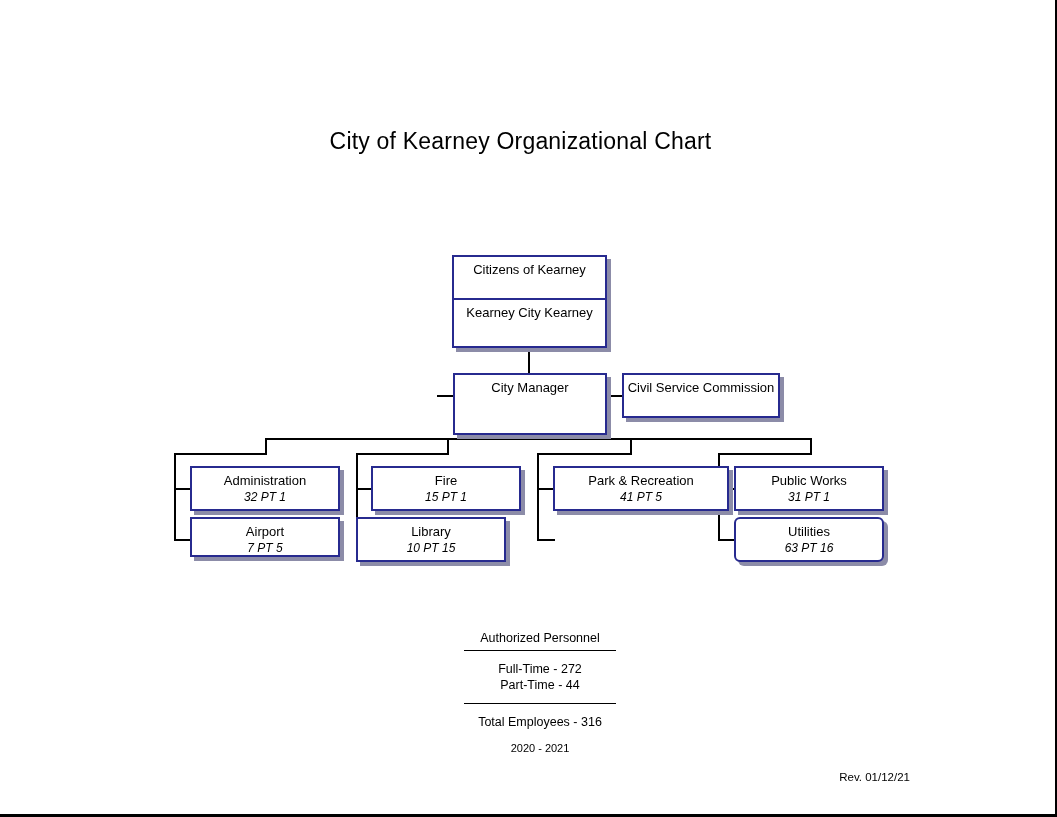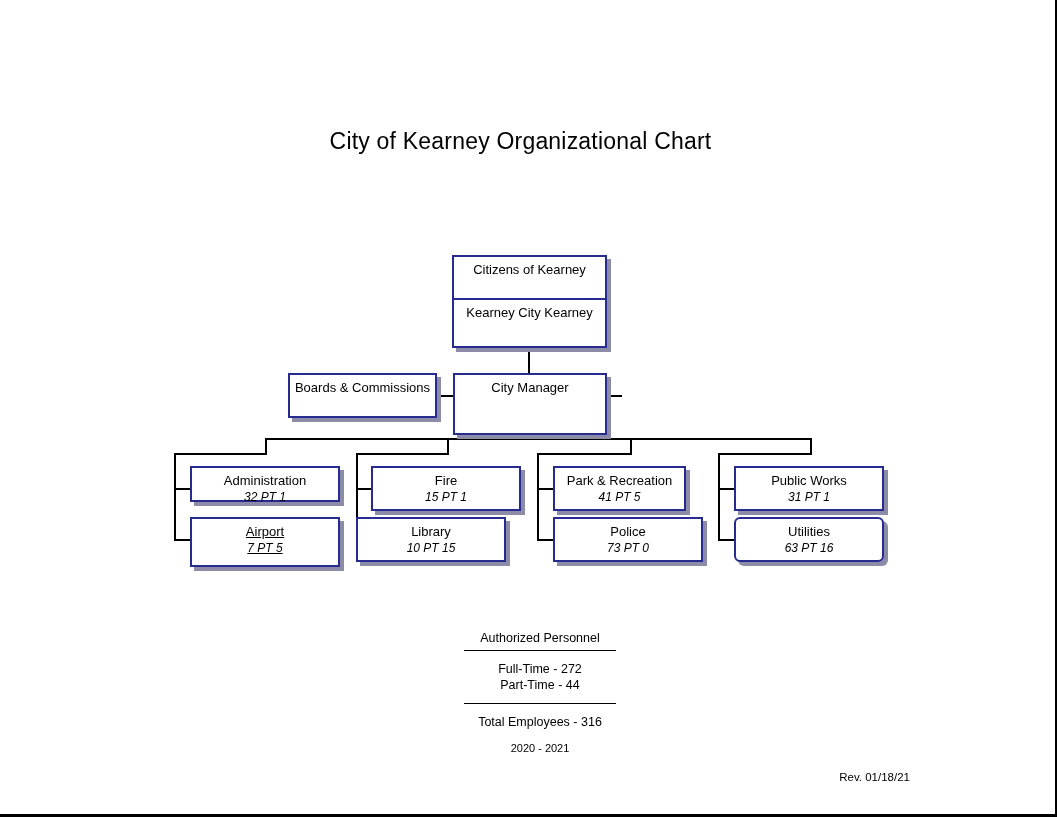--- a/index.html
+++ b/index.html
@@ -122,32 +122,32 @@
   </div>
 
   <div class="vline" style="left:528px; top:270px; height:28px;"></div>
 
   <div class="node" style="left:452px; top:298px; width:155px; height:50px;">
     <span class="line1">Kearney City Kearney</span>
   </div>
 
   <div class="vline" style="left:528px; top:348px; height:25px;"></div>
 
-  <div class="node" style="left:288px; top:373px; width:149px; height:45px;">
-    <span class="line1">Boards &amp; Commissions</span>
-  </div>
 
   <div class="hline" style="left:437px; top:395px; width:16px;"></div>
 
   <div class="node" style="left:453px; top:373px; width:154px; height:62px;">
     <span class="line1">City Manager</span>
   </div>
 
   <div class="hline" style="left:607px; top:395px; width:15px;"></div>
 
+  <div class="node" style="left:622px; top:373px; width:158px; height:45px;">
+    <span class="line1">Civil Service Commission</span>
+  </div>
 
   <div class="vline" style="left:528px; top:423px; height:17px;"></div>
 
   <div class="hline" style="left:265px; top:438px; width:547px;"></div>
 
   <div class="vline" style="left:265px; top:438px; height:16px;"></div>
   <div class="hline" style="left:174px; top:453px; width:93px;"></div>
   <div class="vline" style="left:174px; top:453px; height:87px;"></div>
   <div class="hline" style="left:174px; top:488px; width:18px;"></div>
   <div class="hline" style="left:174px; top:539px; width:18px;"></div>
@@ -163,45 +163,41 @@
   <div class="vline" style="left:537px; top:453px; height:87px;"></div>
   <div class="hline" style="left:537px; top:488px; width:18px;"></div>
   <div class="hline" style="left:537px; top:539px; width:18px;"></div>
 
   <div class="vline" style="left:810px; top:438px; height:16px;"></div>
   <div class="hline" style="left:718px; top:453px; width:94px;"></div>
   <div class="vline" style="left:718px; top:453px; height:87px;"></div>
   <div class="hline" style="left:718px; top:488px; width:18px;"></div>
   <div class="hline" style="left:718px; top:539px; width:18px;"></div>
 
-  <div class="node" style="left:190px; top:466px; width:150px; height:36px;">
+  <div class="node" style="left:190px; top:466px; width:150px; height:45px;">
     <span class="line1">Administration</span>
     <span class="line2">32 PT 1</span>
   </div>
-  <div class="node" style="left:190px; top:517px; width:150px; height:50px;text-decoration:underline;">
+  <div class="node" style="left:190px; top:517px; width:150px; height:40px;">
     <span class="line1">Airport</span>
     <span class="line2">7  PT 5</span>
   </div>
 
   <div class="node" style="left:371px; top:466px; width:150px; height:45px;">
     <span class="line1">Fire</span>
     <span class="line2">15  PT 1</span>
   </div>
   <div class="node" style="left:356px; top:517px; width:150px; height:45px;">
     <span class="line1">Library</span>
     <span class="line2">10  PT 15</span>
   </div>
 
-  <div class="node" style="left:553px; top:466px; width:133px; height:45px;">
+  <div class="node" style="left:553px; top:466px; width:176px; height:45px;">
     <span class="line1">Park &amp; Recreation</span>
     <span class="line2">41  PT 5</span>
-  </div>
-  <div class="node" style="left:553px; top:517px; width:150px; height:45px;">
-    <span class="line1">Police</span>
-    <span class="line2">73  PT 0</span>
   </div>
 
   <div class="node" style="left:734px; top:466px; width:150px; height:45px;">
     <span class="line1">Public Works</span>
     <span class="line2">31 PT 1</span>
   </div>
   <div class="node" style="left:734px; top:517px; width:150px; height:45px;border-radius:6px;">
     <span class="line1">Utilities</span>
     <span class="line2">63  PT 16</span>
   </div>
@@ -213,15 +209,15 @@
     <div class="lrow">Full-Time - 272</div>
     <div class="lrow">Part-Time - 44</div>
     <div class="gap-sm"></div>
     <div class="rule"></div>
     <div class="gap-sm"></div>
     <div class="lrow">Total Employees - 316</div>
     <div class="gap-md"></div>
     <div class="year">2020 - 2021</div>
   </div>
 
-  <div id="revision">Rev.  01/18/21</div>
+  <div id="revision">Rev.  01/12/21</div>
 
 </div>
 
 </body></html>

